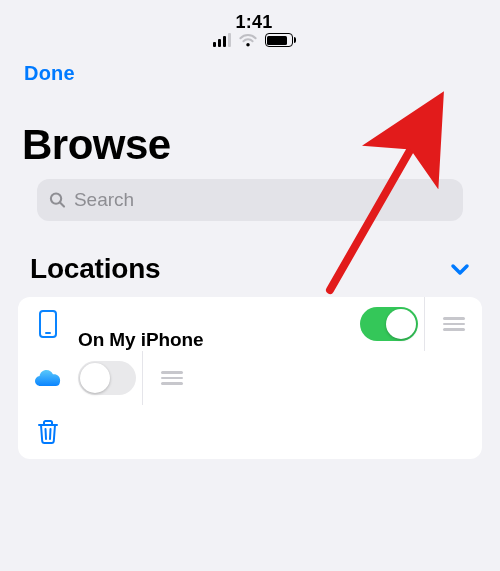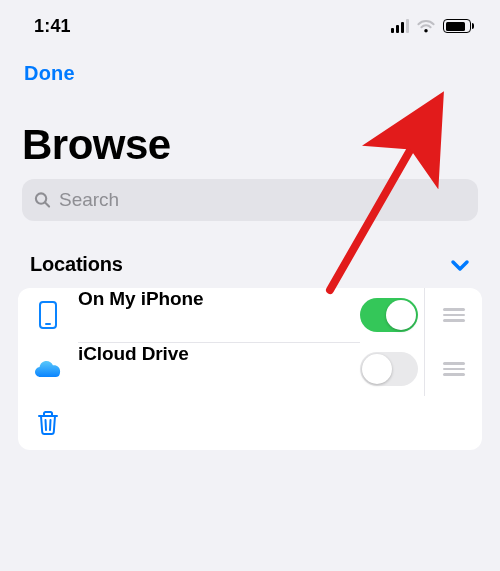--- a/index.html
+++ b/index.html
@@ -12,20 +12,21 @@
   overflow: hidden;
 }
 
 
 .status-bar {
   display: flex;
   justify-content: space-between;
   align-items: center;
   padding: 12px 26px 4px 34px;
   height: 44px;
+  flex-direction: column;
 }
 .status-time { font-size: 18px; font-weight: 700; letter-spacing: 0.2px; }
 .status-icons { display: flex; align-items: center; gap: 7px; }
 .signal-bars { display: flex; align-items: flex-end; gap: 2px; height: 14px; }
 .signal-bars span { width: 3px; background: #000; border-radius: 1px; display: block; }
 .signal-bars span:nth-child(1){height:5px}
 .signal-bars span:nth-child(2){height:8px}
 .signal-bars span:nth-child(3){height:11px}
 .signal-bars span:nth-child(4){height:14px; background:#c8c8cd}
 .battery { display:flex; align-items:center; }
@@ -35,58 +36,58 @@
 
 
 .nav-row { display:flex; padding: 18px 24px 4px; }
 .done-btn { color:#007aff; font-size:20px; font-weight:700; background:none; border:none; letter-spacing:0.2px; }
 
 
 .large-title { padding: 32px 22px 10px; }
 .large-title h1 { font-size: 42px; font-weight: 700; letter-spacing: -0.5px; }
 
 
-.search-wrap { padding: 0 22px 14px; }
+.search-wrap { padding: 0 37px 14px; }
 .search-field {
   display:flex; align-items:center; gap:8px;
   background:#e3e3e8; border-radius:12px;
   height:42px; padding:0 12px;
 }
 .search-field input {
   border:none; background:transparent; outline:none;
   font-size:19px; color:#8e8e93; width:100%;
 }
 .search-field input::placeholder { color:#8e8e93; }
 
 
 .section-header {
   display:flex; justify-content:space-between; align-items:center;
   padding: 18px 30px 12px 30px;
 }
-.section-header h2 { font-size:20px; font-weight:800; letter-spacing:-0.2px; }
+.section-header h2 { font-size:28px; font-weight:800; letter-spacing:-0.2px; }
 
 
 .card {
   margin: 0 18px;
   background:#fff;
   border-radius:12px;
   overflow:hidden;
 }
 .row {
   display:flex; align-items:center;
   height:54px;
   position:relative;
 }
 .row + .row .row-main { border-top:1px solid #e5e5ea; }
 .row-icon {
   width:60px; display:flex; align-items:center; justify-content:center;
   flex-shrink:0;
 }
 .row-main {
-  flex:1; display:flex; align-items:flex-start; height:100%;
+  flex:1; display:flex; align-items:flex-end; height:100%;
 }
 .row-label { font-size:19px; font-weight:600; letter-spacing:-0.1px; }
 .row-controls {
   display:flex; align-items:center; height:100%;
   flex-shrink:0;
 }
 
 
 .toggle {
   width:58px; height:34px; border-radius:17px;
@@ -199,23 +200,20 @@
       <svg width="30" height="22" viewBox="0 0 30 22">
         <defs>
           <linearGradient id="cl" x1="0" y1="0" x2="0" y2="1">
             <stop offset="0%" stop-color="#5ac8fa"></stop>
             <stop offset="100%" stop-color="#0a84ff"></stop>
           </linearGradient>
         </defs>
         <path d="M23 19H7.5C4.5 19 2 16.8 2 14c0-2.6 2-4.7 4.6-5 .4-3.4 3.3-6 6.9-6 2.9 0 5.4 1.8 6.4 4.3.4-.1.8-.1 1.2-.1 3.3 0 6 2.6 6 5.9S26.3 19 23 19z" fill="url(#cl)"></path>
       </svg>
     </div>
-    <div class="row-main">
-      <div class="row-label">iCloud Drive</div>
-    </div>
     <div class="row-controls">
       <div class="toggle">
           <div class="knob"></div>
         </div>
       <div class="handle-col">
         <div class="handle">
             <span></span>
             <span></span>
             <span></span>
           </div>

